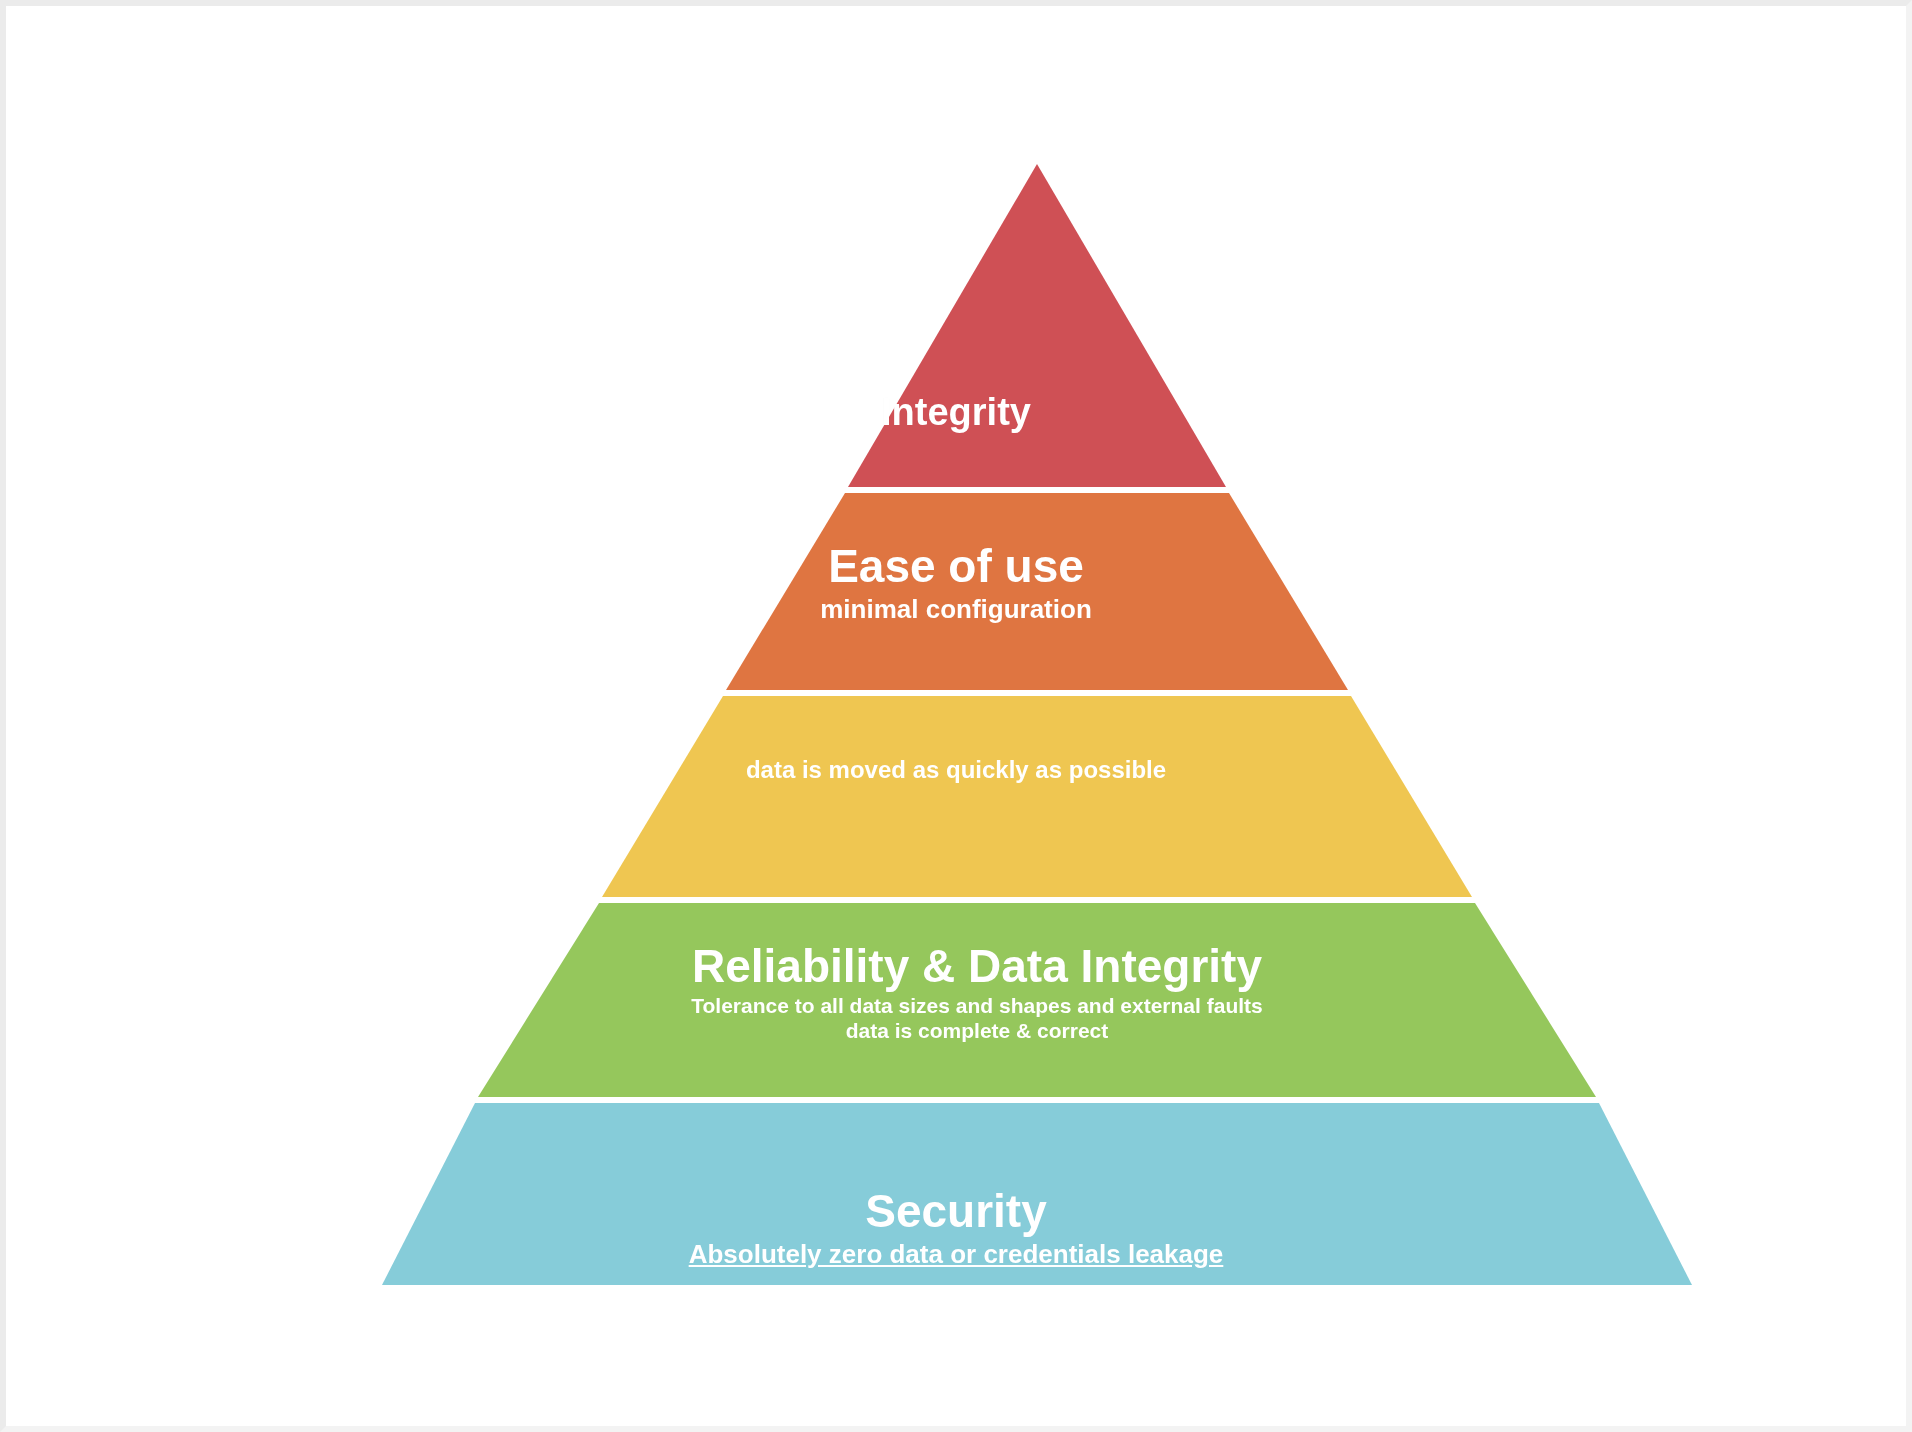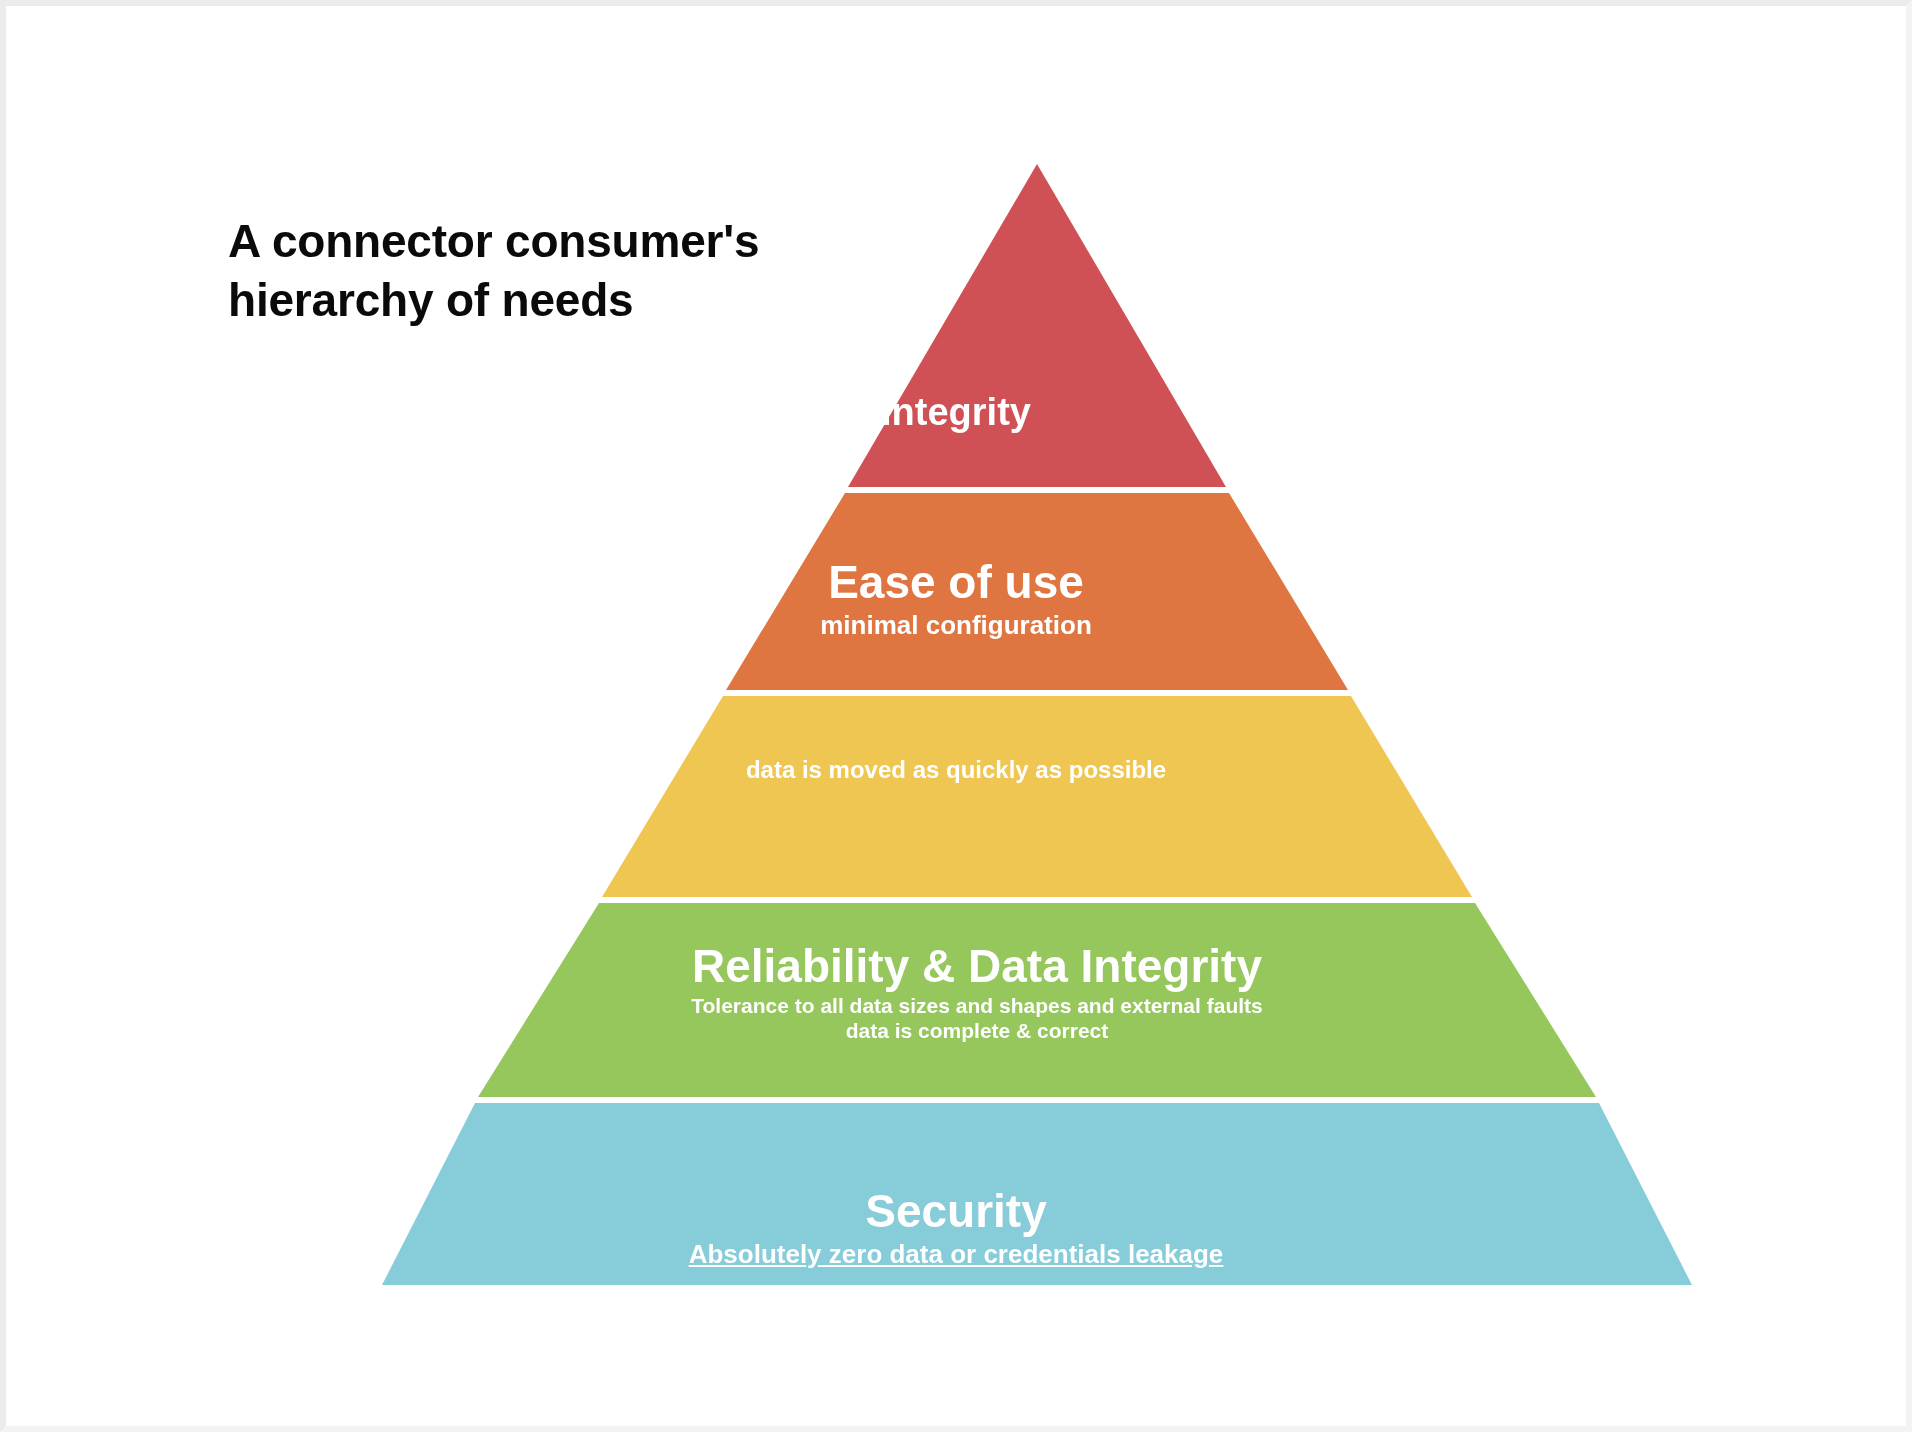--- a/index.html
+++ b/index.html
@@ -81,22 +81,20 @@
   .t4 .tier-title { font-size: 46px; }
   .t4 .tier-sub   { font-size: 26px; margin-top: 4px; text-decoration: underline; }
 </style>
 </head>
 <body>
 
 <div id="canvas" style="background: rgb(255, 255, 255);">
 
   <div id="page-frame"></div>
 
-  <div id="title">A connector consumer's
-hierarchy of needs</div>
 
   <svg id="pyramid" viewBox="0 0 1912 1432">
     <g>
       <polygon id="band-0" points="1037,164 1226,487 848,487" fill="#CF5055"></polygon>
     </g>
     <g>
       <polygon id="band-1" points="845,493 1229,493 1348,690 726,690" fill="#DF7541"></polygon>
     </g>
     <g>
       <polygon id="band-2" points="723,696 1351,696 1472,897 602,897" fill="#EFC651"></polygon>
@@ -106,21 +104,21 @@
     </g>
     <g>
       <polygon id="band-4" points="475,1103 1599,1103 1692,1285 382,1285" fill="#86CCD9"></polygon>
     </g>
   </svg>
 
   <div class="tier-label-group t0" style="top: 393px; color: rgb(255, 255, 255);">
     <div class="tier-title">Integrity</div>
   </div>
 
-  <div class="tier-label-group t1" style="top: 558px; color: rgb(255, 255, 255);">
+  <div class="tier-label-group t1" style="top: 542px; color: rgb(255, 255, 255);">
     <div class="tier-title">Ease of use</div>
     <div class="tier-sub">minimal configuration</div>
   </div>
 
   <div class="tier-label-group t2" style="top: 752px; color: rgb(255, 255, 255);">
     <div class="tier-sub">data is moved as quickly as possible</div>
   </div>
 
   <div class="tier-label-group t3" style="top: 942px; color: rgb(255, 255, 255); padding-left: 21px;">
     <div class="tier-title">Reliability &amp; Data Integrity</div>

